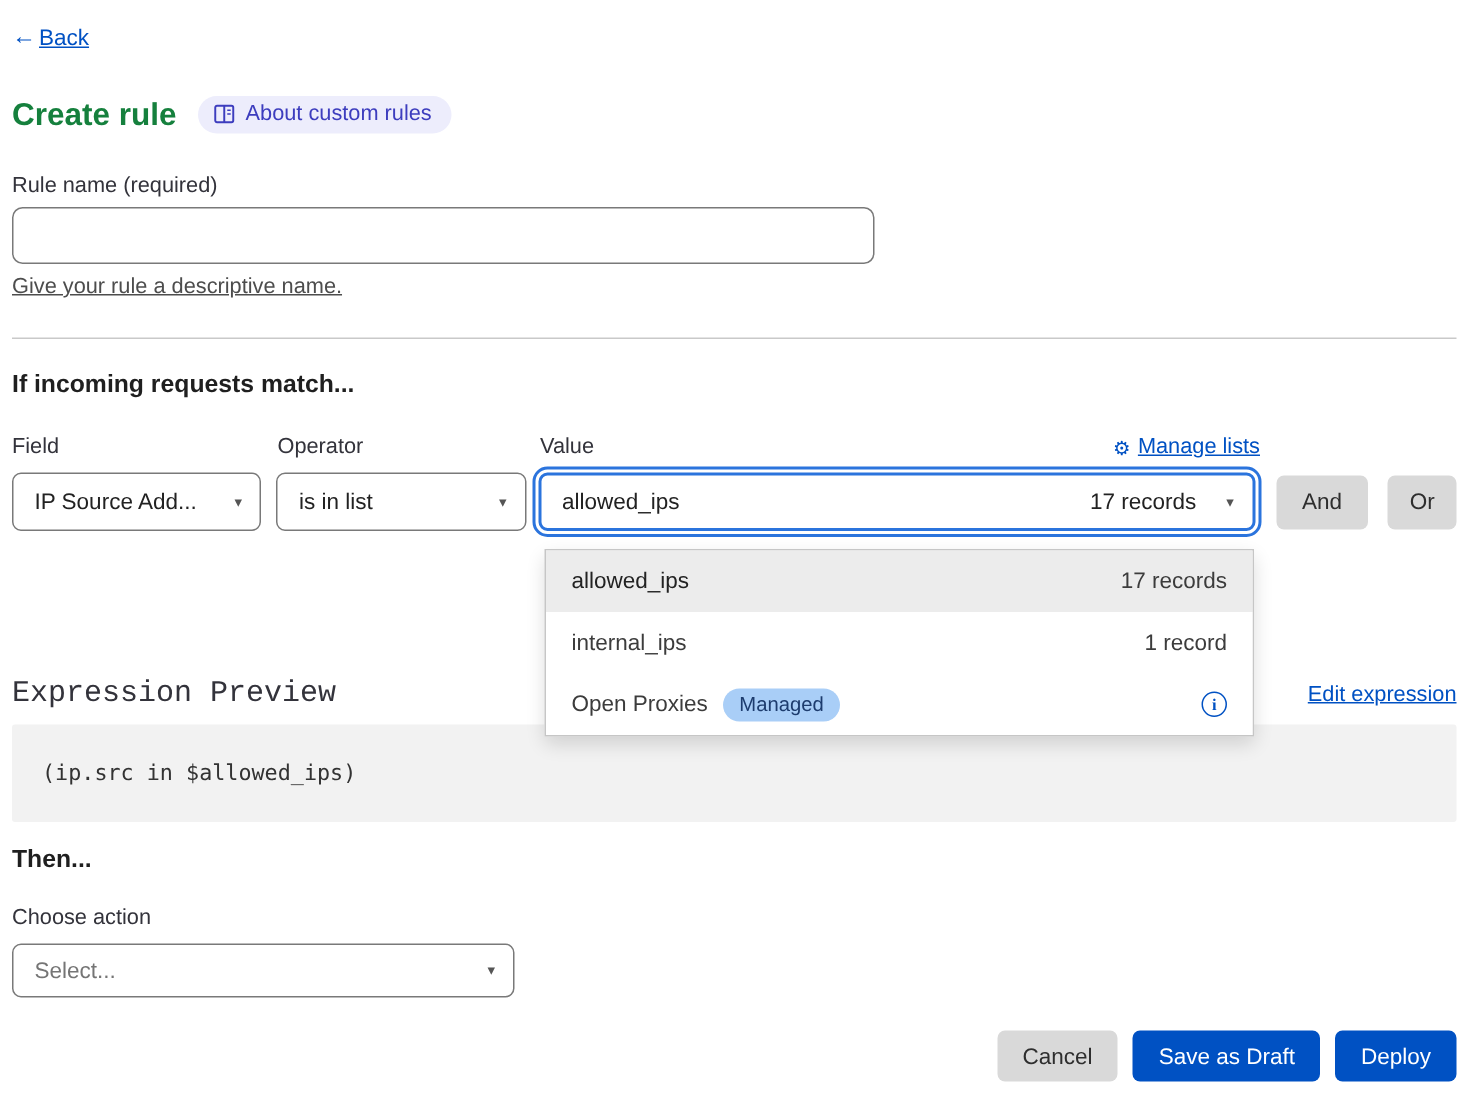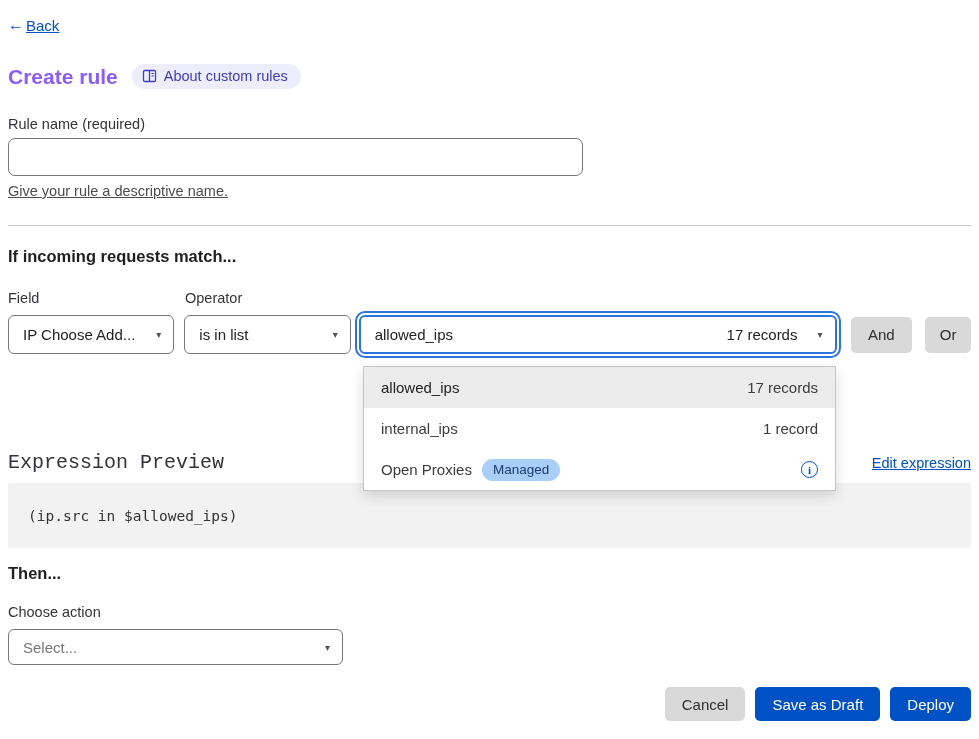--- a/index.html
+++ b/index.html
@@ -14,21 +14,21 @@
 
   
   .back-row { padding-top: 16px; }
   a.link { color: #0051c3; text-decoration: none; cursor: pointer; }
   a.link .underlined { text-decoration: underline; }
   .back-row a { font-size: 15px; display: inline-flex; align-items: center; gap: 2px; }
   .back-arrow { font-size: 16px; text-decoration: none; }
 
   
   .title-row { margin-top: 30px; display: flex; align-items: center; gap: 14px; }
-  .page-title { font-size: 21px; font-weight: 700; color: #8b5cf6; }
+  .page-title { font-size: 21px; font-weight: 700; color: #15803d; }
   .about-badge {
     display: inline-flex; align-items: center; gap: 7px;
     background: #ededfc; color: #3d3dbe;
     border-radius: 14px; padding: 4px 13px 5px 10px;
     font-size: 14.5px; cursor: pointer;
   }
   .about-badge svg { display: block; }
 
   
   .field-label { margin-top: 27px; font-size: 14.5px; color: #33333b; }
@@ -152,25 +152,32 @@
   <input class="rule-name-input" type="text" value="" style="">
   <div class="helper-text">Give your rule a descriptive name.</div>
 
   <hr class="divider">
 
   <div class="section-heading">If incoming requests match...</div>
 
   <div class="cond-labels">
     <div class="lab-field">Field</div>
     <div class="lab-operator">Operator</div>
+    <div class="lab-value">
+      <span>Value</span>
+      <a class="link manage-lists" href="#">
+        <span class="gear-glyph">⚙</span>
+        <span class="underlined">Manage lists</span>
+      </a>
+    </div>
   </div>
 
   <div class="cond-row">
     <div class="select sel-field">
-      <span>IP Choose Add...</span>
+      <span>IP Source Add...</span>
       <span class="caret">▾</span>
     </div>
     <div class="select sel-operator">
       <span>is in list</span>
       <span class="caret">▾</span>
     </div>
     <div class="select sel-value">
       <span>allowed_ips</span>
       <span class="right-part">
         <span>17 records</span>

